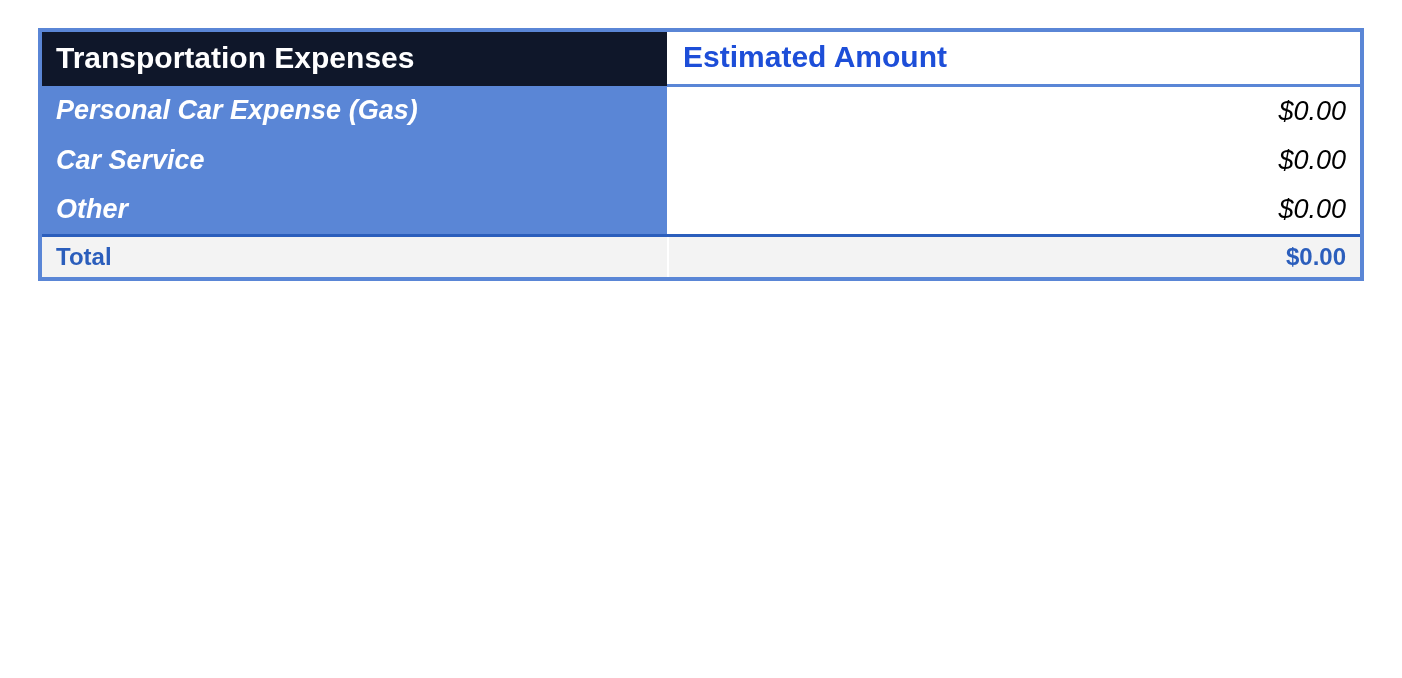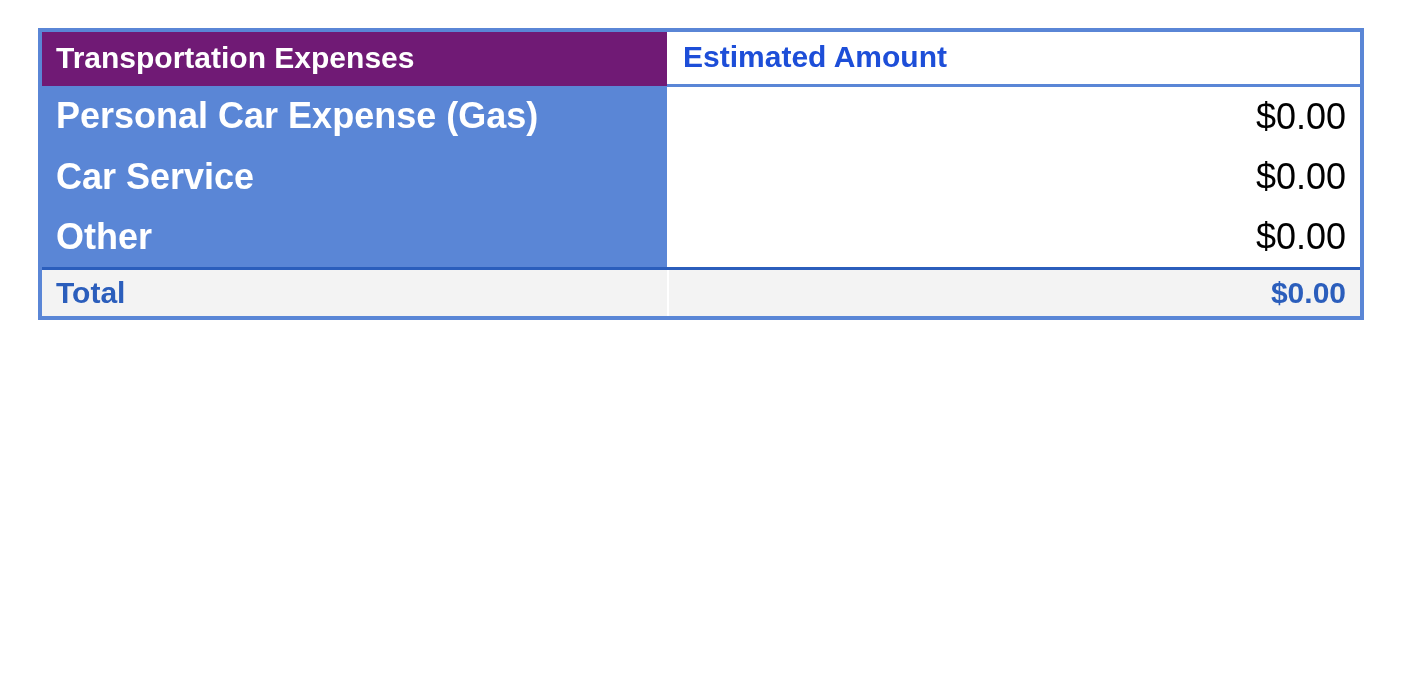--- a/index.html
+++ b/index.html
@@ -21,49 +21,50 @@
       border-collapse: collapse;
     }
     thead tr th {
       font-weight: 700;
       font-size: 30px;
       text-align: left;
       padding: 8px 14px 10px 14px;
       vertical-align: middle;
     }
     thead tr th.col-label {
-      background: #701a75;
+      background: #0f172a;
       color: #ffffff;
       width: 47.5%;
       border-right: 2px solid #ffffff;
     }
     thead tr th.col-amount {
       background: #ffffff;
       color: #1d4ed8;
       border-bottom: 3px solid #5a86d6;
     }
     tbody tr td {
-      font-size: 36px;
+      font-size: 27px;
       font-weight: 700;
       padding: 9px 14px;
       vertical-align: middle;
+      font-style: italic;
     }
     tbody tr td.label-cell {
       background: #5a86d6;
       color: #ffffff;
       border-right: 2px solid #ffffff;
     }
     tbody tr td.amount-cell {
       background: #ffffff;
       color: #000000;
       text-align: right;
       font-weight: 400;
     }
     tfoot tr td {
-      font-size: 30px;
+      font-size: 24px;
       font-weight: 700;
       padding: 6px 14px;
       vertical-align: middle;
       margin-top: 12px;
     }
     tfoot tr td.total-label {
       background: #f3f3f3;
       color: #2b5ebc;
       border-top: 3px solid #2b5ebc;
       border-right: 2px solid #ffffff;

